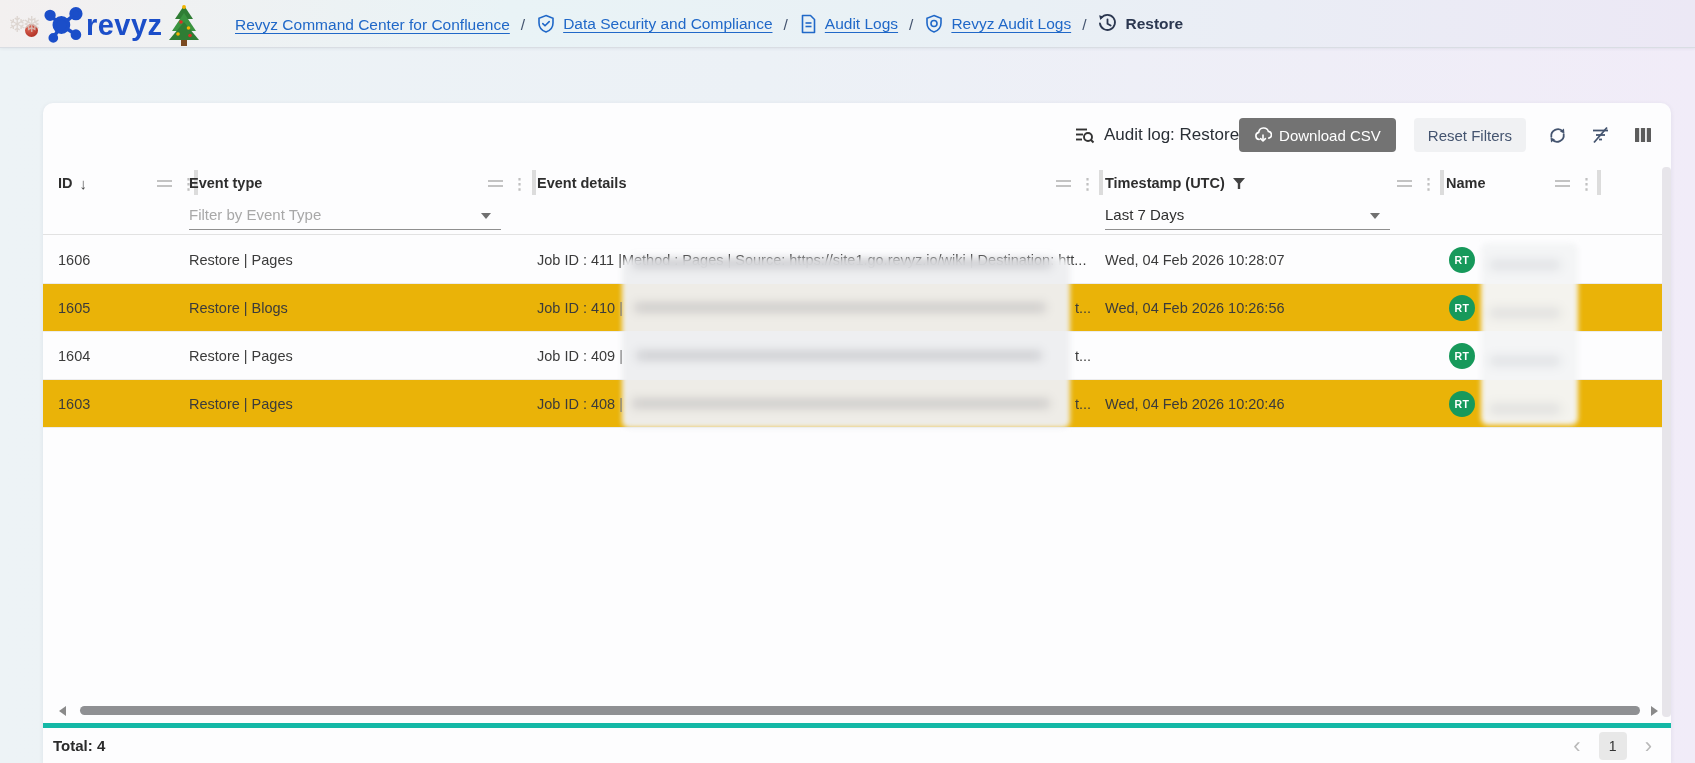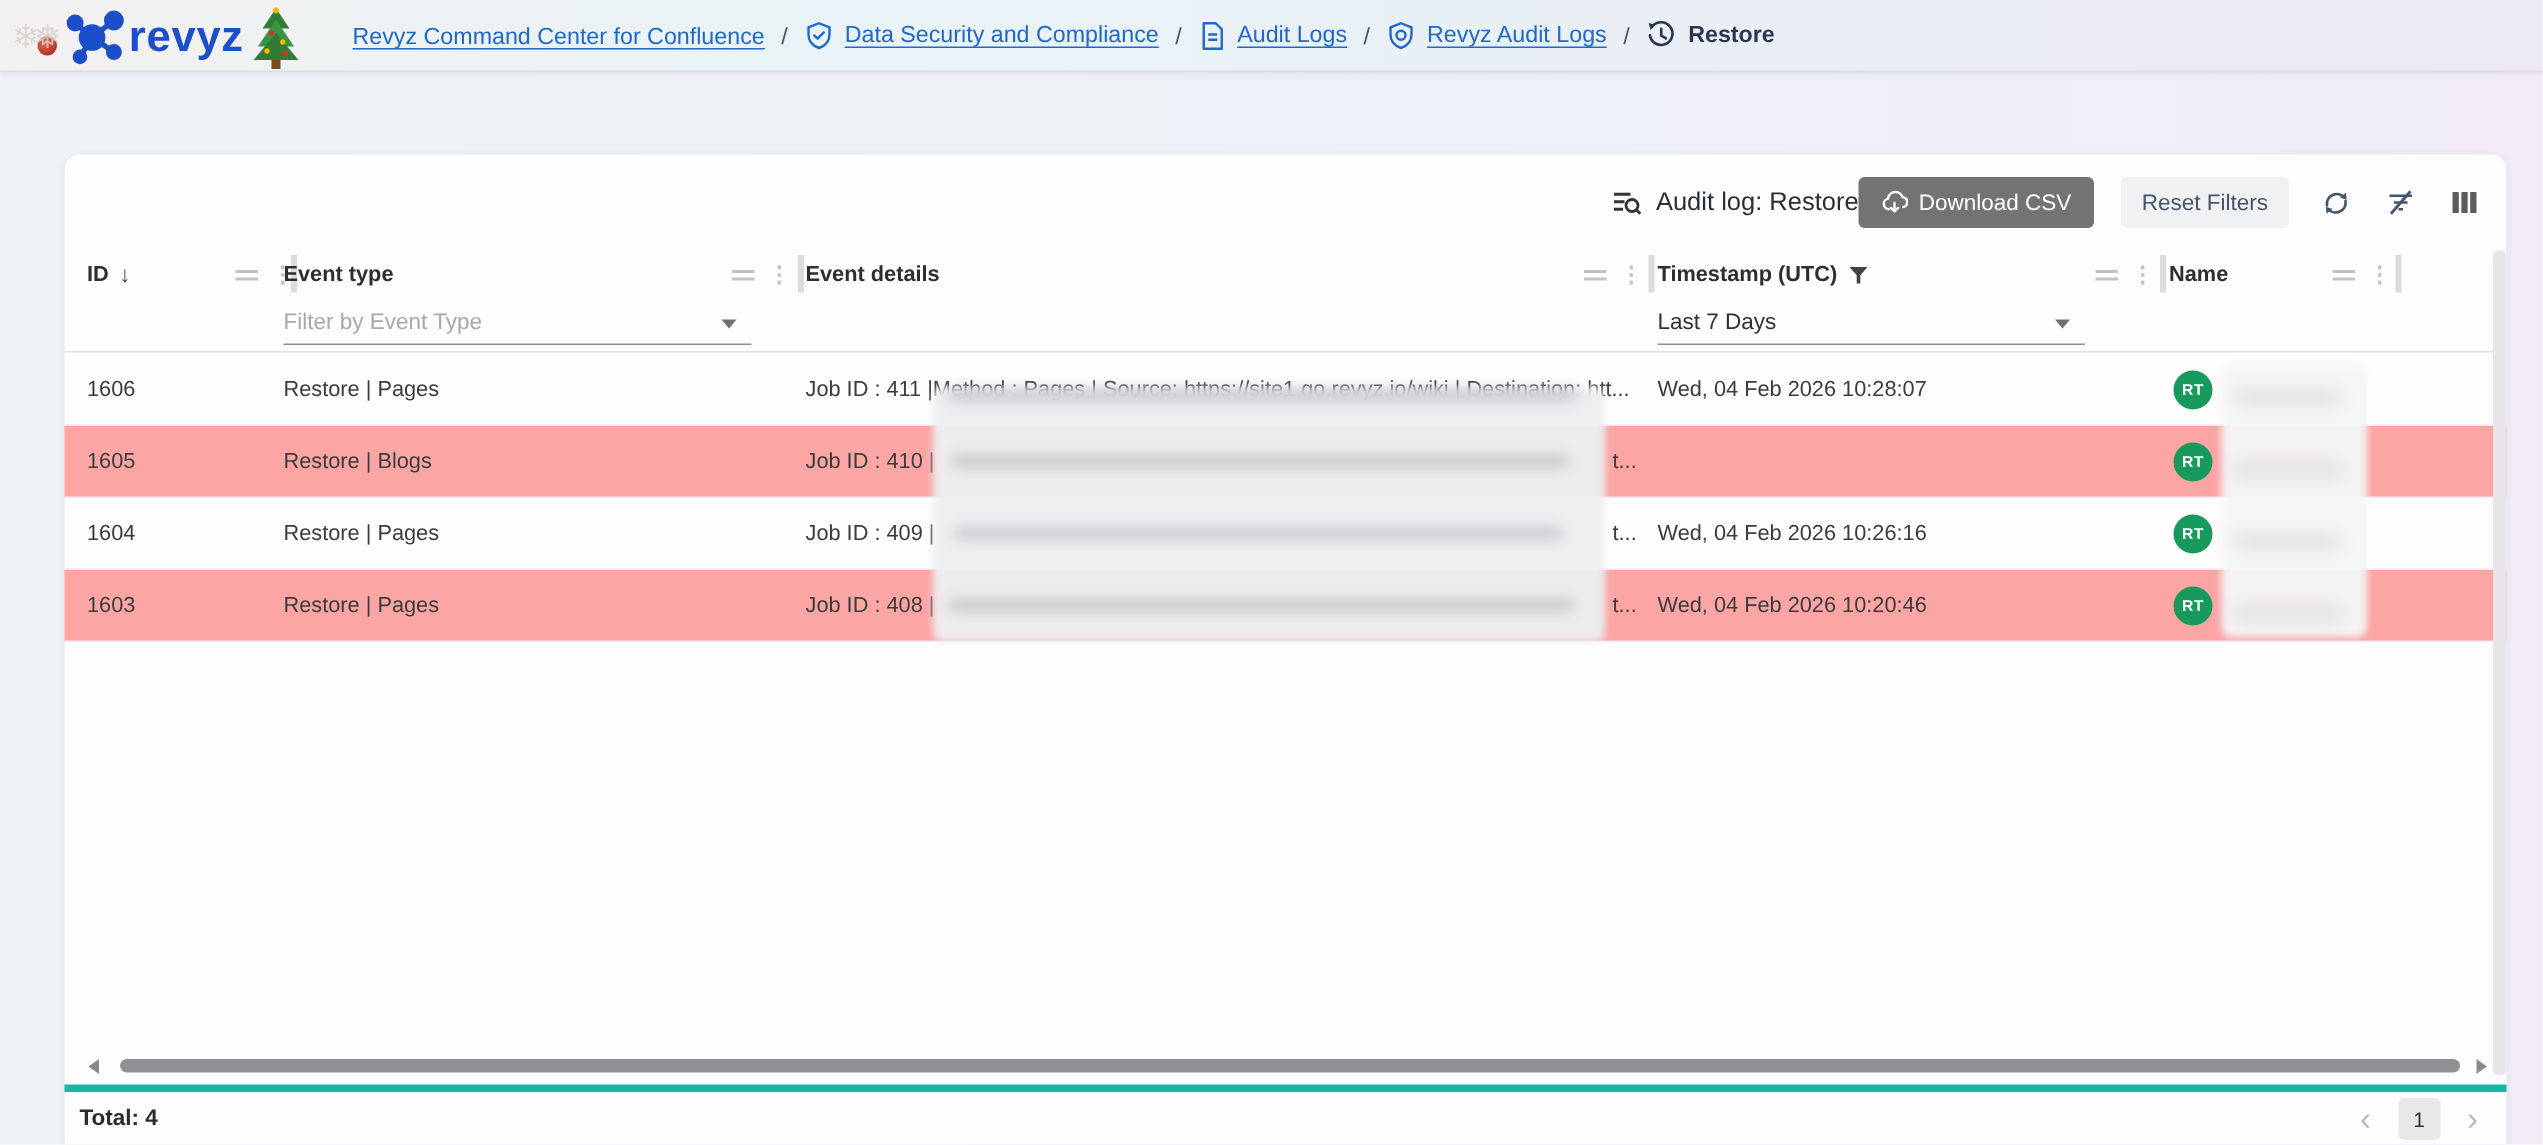--- a/index.html
+++ b/index.html
@@ -56,21 +56,21 @@
   .filter input { width:100%; height:100%; border:none; outline:none; background:transparent;
     font-size:15px; font-family:inherit; color:#333; padding-right:26px; }
   .filter input::placeholder { color:#a8a8a8; }
   .filter .sel-value { font-size:15px; color:#303030; line-height:30px; }
   .chev { position:absolute; right:10px; top:13px; width:0; height:0;
     border-left:5px solid transparent; border-right:5px solid transparent; border-top:6px solid #707070; cursor:pointer; }
 
   .head-rule { position:absolute; top:67px; left:0; width:1628px; height:1px; background:#e2e2e2; }
 
   .row { position:absolute; left:0; width:1628px; height:48px; font-size:14.5px; color:#3b3b3b; }
-  .row.alt { background:#fca5a5; }
+  .row.alt { background:#eab308; }
   .row { border-bottom:1px solid #ececed; }
   .cell { position:absolute; top:0; height:48px; display:flex; align-items:center; }
   .c-id { left:15px; }
   .c-type { left:146px; }
   .c-details { left:494px; width:566px; white-space:nowrap; overflow:hidden; }
   .c-suffix { position:absolute; left:538px; top:0; height:48px; display:flex; align-items:center; }
   .c-ts { left:1062px; }
   .c-avatar { left:1406px; }
   .avatar { width:26px; height:26px; border-radius:50%; background:#17995b; color:#fff;
     font-size:10.5px; font-weight:bold; display:flex; align-items:center; justify-content:center; letter-spacing:.4px; }
@@ -316,32 +316,32 @@
           <span class="avatar">RT</span>
         </span>
     </div>
     <div class="row alt" style="top:117px;">
       <span class="cell c-id">1605</span>
       <span class="cell c-type">Restore | Blogs</span>
       <span class="cell c-details">
           <span>Job ID : 410 | </span>
           <span class="c-suffix">t...</span>
         </span>
+      <span class="cell c-ts">Wed, 04 Feb 2026 10:26:56</span>
       <span class="cell c-avatar">
           <span class="avatar">RT</span>
         </span>
     </div>
     <div class="row" style="top:165px;">
       <span class="cell c-id">1604</span>
       <span class="cell c-type">Restore | Pages</span>
       <span class="cell c-details">
           <span>Job ID : 409 | </span>
           <span class="c-suffix">t...</span>
         </span>
-      <span class="cell c-ts">Wed, 04 Feb 2026 10:26:16</span>
       <span class="cell c-avatar">
           <span class="avatar">RT</span>
         </span>
     </div>
     <div class="row alt" style="top:213px;">
       <span class="cell c-id">1603</span>
       <span class="cell c-type">Restore | Pages</span>
       <span class="cell c-details">
           <span>Job ID : 408 | </span>
           <span class="c-suffix">t...</span>

